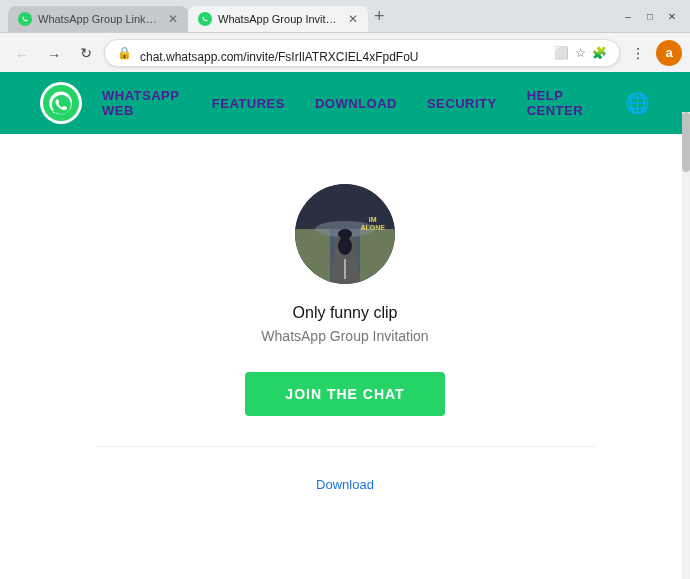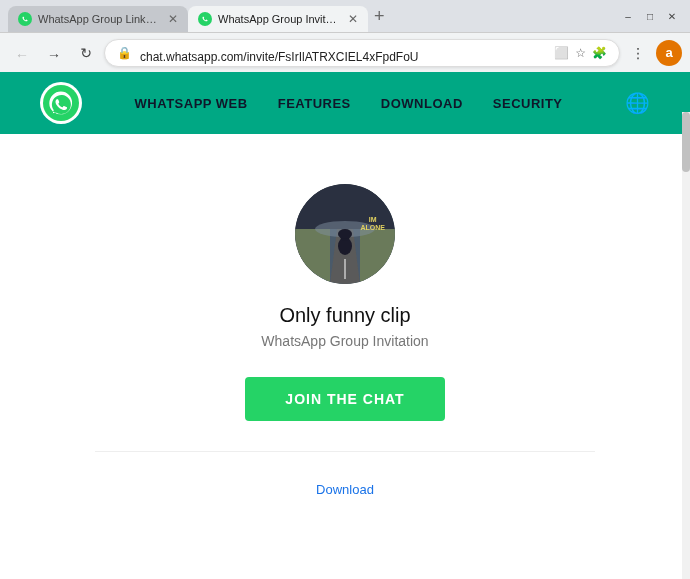--- a/index.html
+++ b/index.html
@@ -26,28 +26,28 @@
     .address-bar { flex: 1; height: 28px; background: #fff; border-radius: 14px; display: flex; align-items: center; padding: 0 12px; gap: 8px; border: 1px solid #ddd; box-shadow: 0 1px 3px rgba(0,0,0,0.1); }
     .address-text { font-size: 12px; color: #222; flex: 1; margin-top: 8px; }
     .address-icons { display: flex; align-items: center; gap: 6px; }
     .addr-icon { font-size: 12px; color: #666; cursor: pointer; }
     .toolbar-right { display: flex; align-items: center; gap: 4px; }
     .toolbar-right-btn { width: 28px; height: 28px; display: flex; align-items: center; justify-content: center; border-radius: 50%; cursor: pointer; font-size: 14px; color: #444; background: none; border: none; }
     .profile-btn { width: 26px; height: 26px; background: #e37400; border-radius: 50%; display: flex; align-items: center; justify-content: center; color: #fff; font-size: 13px; font-weight: bold; cursor: pointer; }
     .wa-nav { background: #00a884; display: flex; align-items: center; padding: 0 40px; height: 62px; gap: 20px; }
     .wa-logo { width: 42px; height: 42px; border-radius: 50%; background: #fff; display: flex; align-items: center; justify-content: center; flex-shrink: 0; }
     .wa-nav-links { display: flex; align-items: center; gap: 30px; flex: 1; justify-content: center; }
-    .wa-nav-link { color: #0f172a; font-size: 13px; font-weight: 600; letter-spacing: 0.5px; text-decoration: none; cursor: pointer; text-transform: uppercase; }
+    .wa-nav-link { color: #4c1d95; font-size: 13px; font-weight: 600; letter-spacing: 0.5px; text-decoration: none; cursor: pointer; text-transform: uppercase; }
     .wa-nav-globe { color: #fff; font-size: 20px; cursor: pointer; margin-left: 10px; }
 
     
     .wa-main { display: flex; flex-direction: column; align-items: center; padding: 50px 20px 30px; }
     .group-avatar { width: 100px; height: 100px; border-radius: 50%; overflow: hidden; margin-bottom: 20px; background: #888; display: flex; align-items: center; justify-content: center; position: relative; }
     .avatar-placeholder { width: 100px; height: 100px; border-radius: 50%; background: linear-gradient(135deg, #6b6b6b 0%, #3a3a3a 40%, #5a7a8a 60%, #8a9a7a 100%); position: relative; display: flex; align-items: center; justify-content: center; overflow: hidden; }
-    .group-name { font-size: 20px; color: #111; font-weight: 400; margin-bottom: 6px; }
+    .group-name { font-size: 16px; color: #111; font-weight: 400; margin-bottom: 6px; }
     .group-subtitle { font-size: 14px; color: #777; margin-bottom: 28px; }
     .join-btn { background: #25d366; color: #fff; border: none; padding: 14px 40px; border-radius: 4px; font-size: 14px; font-weight: 700; letter-spacing: 1px; cursor: pointer; text-transform: uppercase; }
     .divider { width: 100%; max-width: 500px; border: none; border-top: 1px solid #eee; margin: 30px 0; }
     .footer-text { font-size: 13px; color: #555; margin-bottom: 6px; }
     .footer-link { color: #1a73e8; font-size: 13px; cursor: pointer; text-decoration: none; }
 
     
     .page-content { width: 690px; height: 467px; overflow: hidden; }
     .scrollbar-track { position: absolute; right: 0; top: 112px; width: 8px; height: 467px; background: #f1f1f1; }
     .scrollbar-thumb { width: 8px; height: 60px; background: #c1c1c1; border-radius: 4px; }
@@ -125,20 +125,21 @@
           <circle cx="18" cy="18" r="18" fill="#25d366"></circle>
           <path d="M26 10a11.5 11.5 0 0 0-16.3 16.3L8 28l1.8-1.7A11.5 11.5 0 0 0 26 10zm-8 19a9.3 9.3 0 0 1-4.7-1.3l-.3-.2-3.2.8.9-3.1-.2-.4A9.5 9.5 0 1 1 18 29zm5.2-7.1c-.3-.1-1.7-.8-2-.9-.2-.1-.4-.1-.6.1-.2.3-.7.9-.9 1.1-.2.2-.3.2-.6.1A7.2 7.2 0 0 1 17 21a7.8 7.8 0 0 1-1.6-2c-.2-.3 0-.4.1-.6l.4-.5c.1-.2.2-.3.3-.5s0-.3 0-.5c-.1-.1-.6-1.5-.9-2.1-.2-.5-.5-.5-.6-.5h-.5c-.2 0-.5.1-.7.3-.3.3-1 1-1 2.4s1 2.8 1.2 3c.1.2 2 3.1 4.9 4.3.7.3 1.2.5 1.6.6.7.2 1.3.2 1.8.1.5-.1 1.7-.7 1.9-1.4.2-.6.2-1.2.1-1.3-.1-.1-.3-.2-.5-.3z" fill="#fff"></path>
         </svg>
       </div>
 
       <div class="wa-nav-links">
         <a class="wa-nav-link">WHATSAPP WEB</a>
         <a class="wa-nav-link">FEATURES</a>
         <a class="wa-nav-link">DOWNLOAD</a>
         <a class="wa-nav-link">SECURITY</a>
+        <a class="wa-nav-link">HELP CENTER</a>
       </div>
 
       <span class="wa-nav-globe">🌐</span>
     </nav>
 
     <div class="wa-main">
 
       <div class="group-avatar">
         <div class="avatar-placeholder">
 

